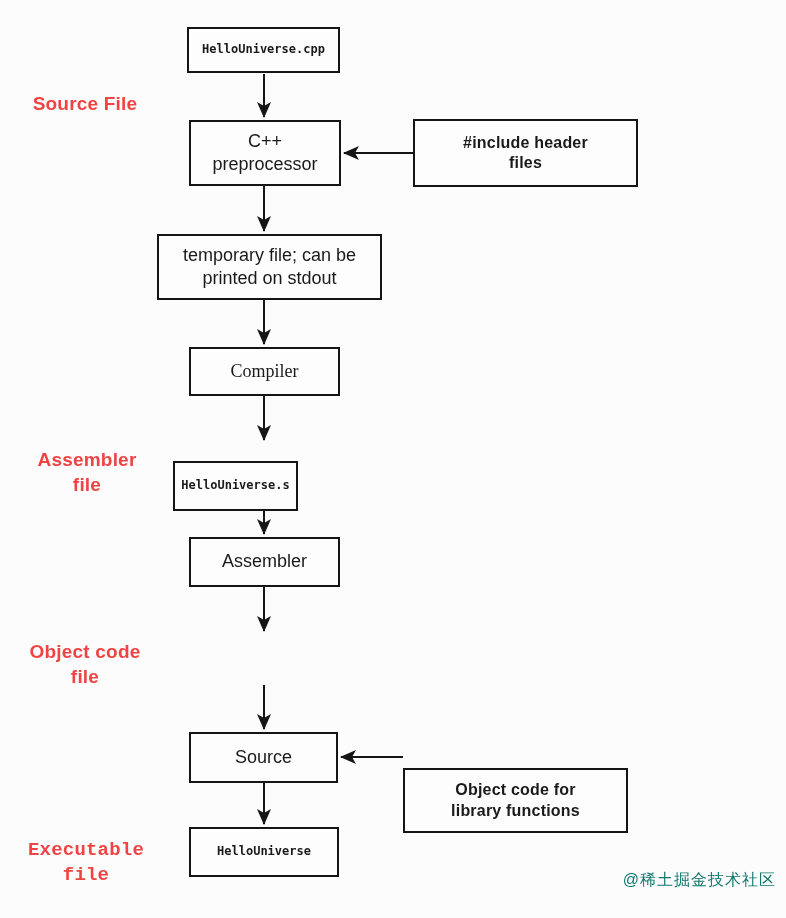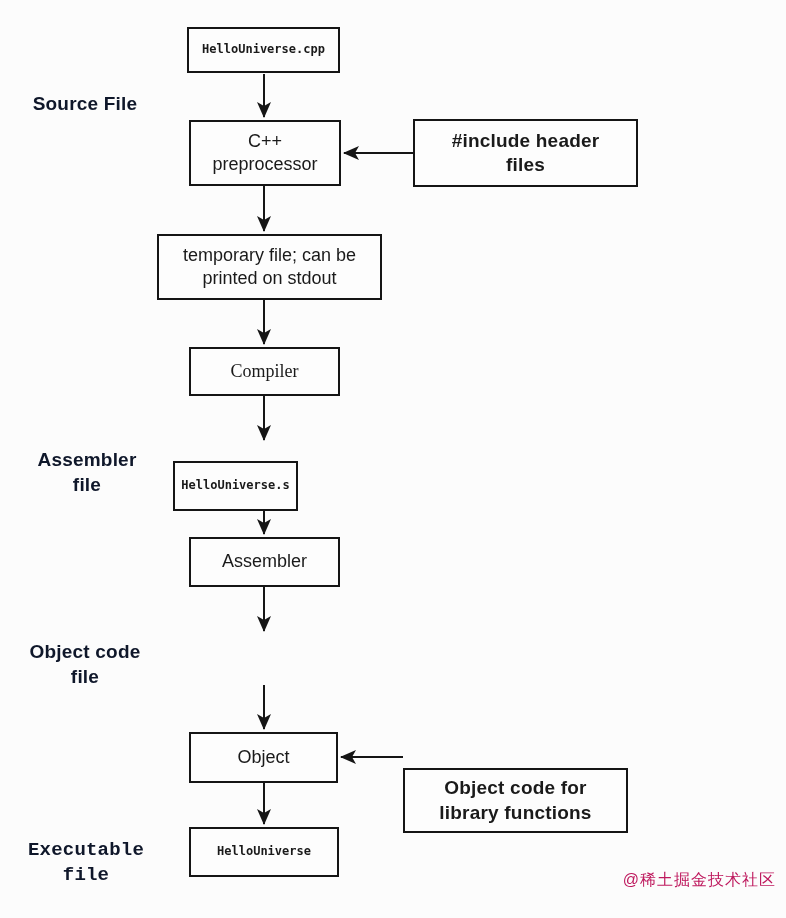--- a/index.html
+++ b/index.html
@@ -31,47 +31,47 @@
     text-align: center;
     color: #1a1a1a;
     white-space: pre-line;
     line-height: 1.28;
   }
   .box.sans {
     font-size: 18px;
     font-weight: 400;
   }
   .box.sans-bold {
-    font-size: 19px;
+    font-size: 16px;
     font-weight: 700;
     letter-spacing: 0.2px;
   }
   .box.mono {
     font-family: "DejaVu Sans Mono", "Liberation Mono", monospace;
     font-size: 12px;
     font-weight: 700;
   }
   .stage-label {
     position: absolute;
     font-size: 19px;
     font-weight: 700;
-    color: #0f172a;
+    color: #ef4444;
     text-align: center;
     white-space: pre-line;
     line-height: 1.3;
     letter-spacing: 0.2px;
   }
   .watermark {
     position: absolute;
     left: 592px;
     top: 870px;
     width: 184px;
     text-align: right;
     font-size: 16px;
-    color: #be185d;
+    color: #0f766e;
     letter-spacing: 1px;
   }
 </style>
 </head>
 <body>
 
 <div class="canvas">
 
   <svg class="arrow-layer" width="786" height="918" viewBox="0 0 786 918" xmlns="http://www.w3.org/2000/svg">
     <defs>
@@ -115,21 +115,21 @@
   <div class="box sans" style="left:157px; top:234px; width:225px; height:66px;">temporary file; can be
 printed on stdout</div>
 
   <div class="box sans" style="left:189px; top:347px; width:151px; height:49px;font-family:Liberation Serif, serif;">Compiler</div>
 
   <div class="box mono" style="left:173px; top:443px; width:125px; height:50px;margin-top:18px;">HelloUniverse.s</div>
 
   <div class="box sans" style="left:189px; top:537px; width:151px; height:50px;">Assembler</div>
 
 
-  <div class="box sans" style="left:189px; top:732px; width:149px; height:51px;">Object</div>
+  <div class="box sans" style="left:189px; top:732px; width:149px; height:51px;">Source</div>
 
   <div class="box sans-bold" style="left:403px; top:724px; width:225px; height:65px;margin-top:44px;">Object code for
 library functions</div>
 
   <div class="box mono" style="left:189px; top:827px; width:150px; height:50px;">HelloUniverse</div>
 
   <div class="watermark">@稀土掘金技术社区</div>
 
 </div>
 

